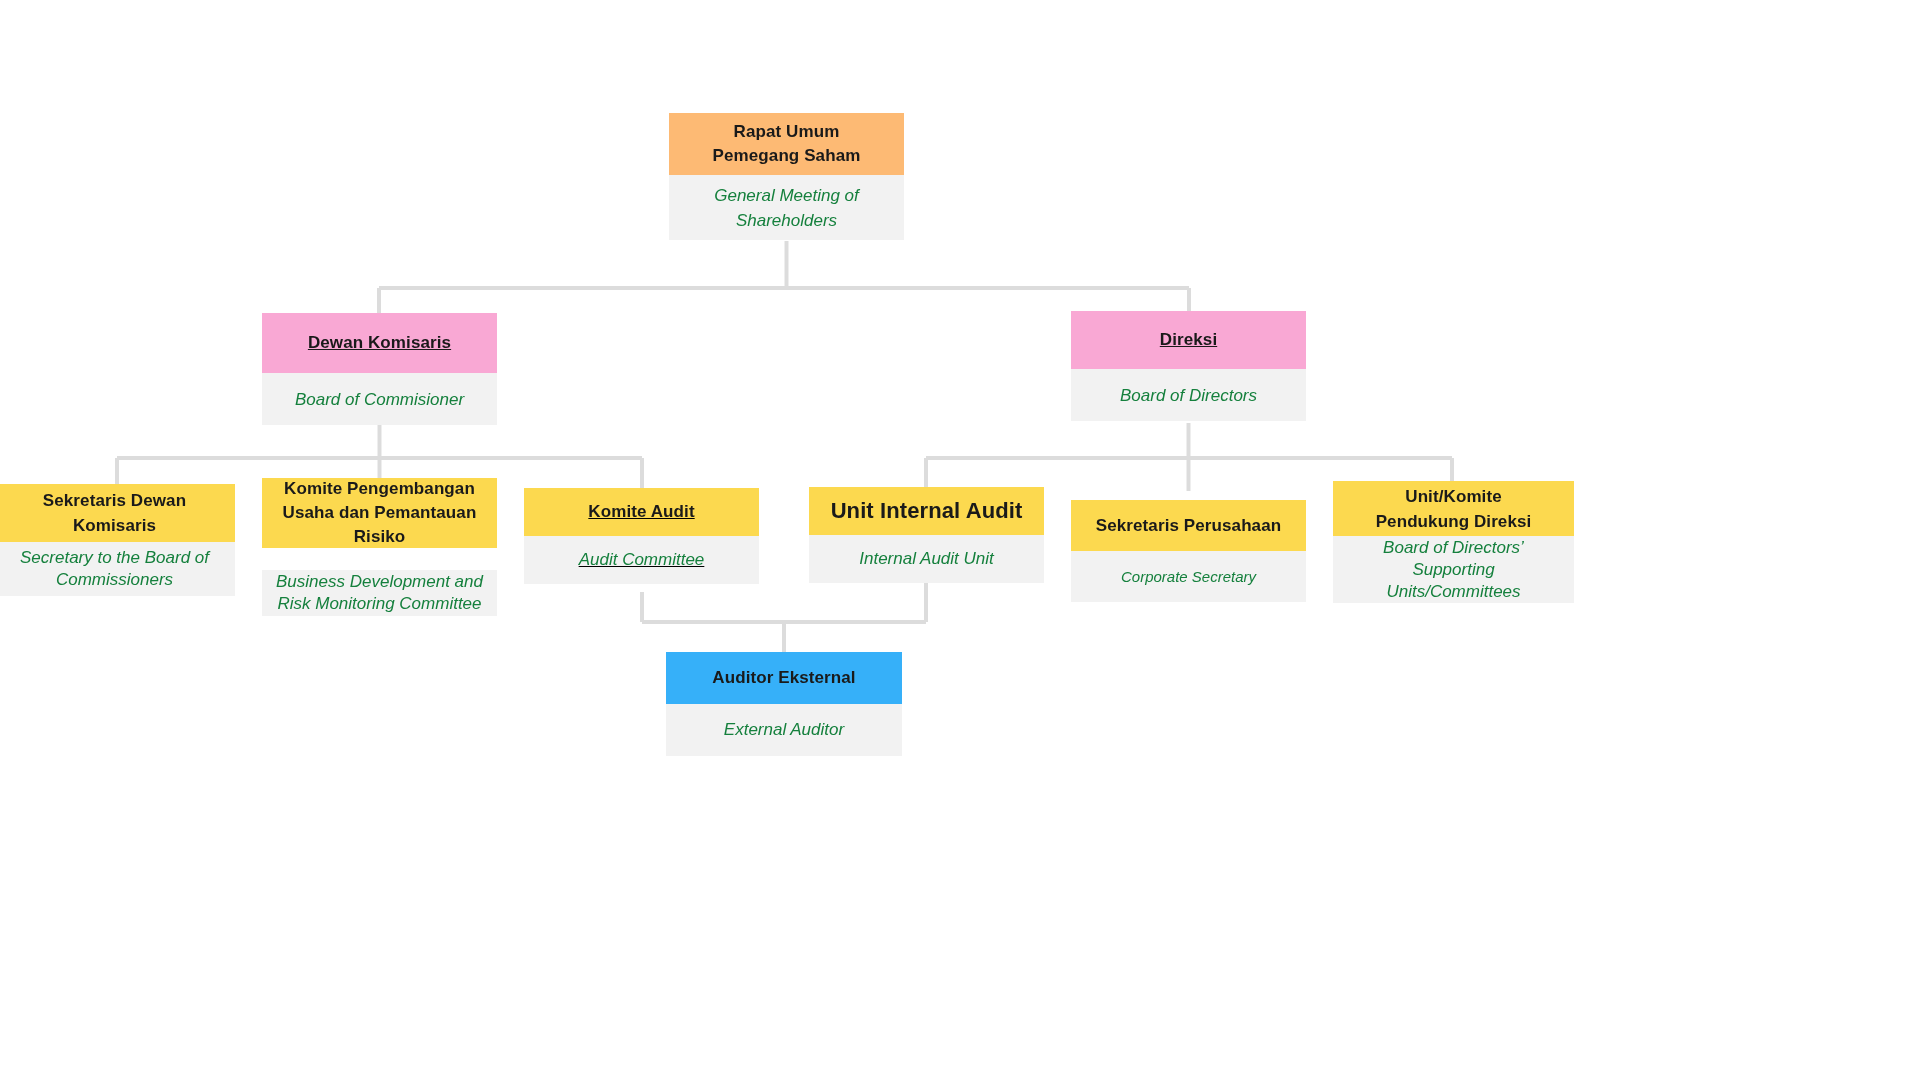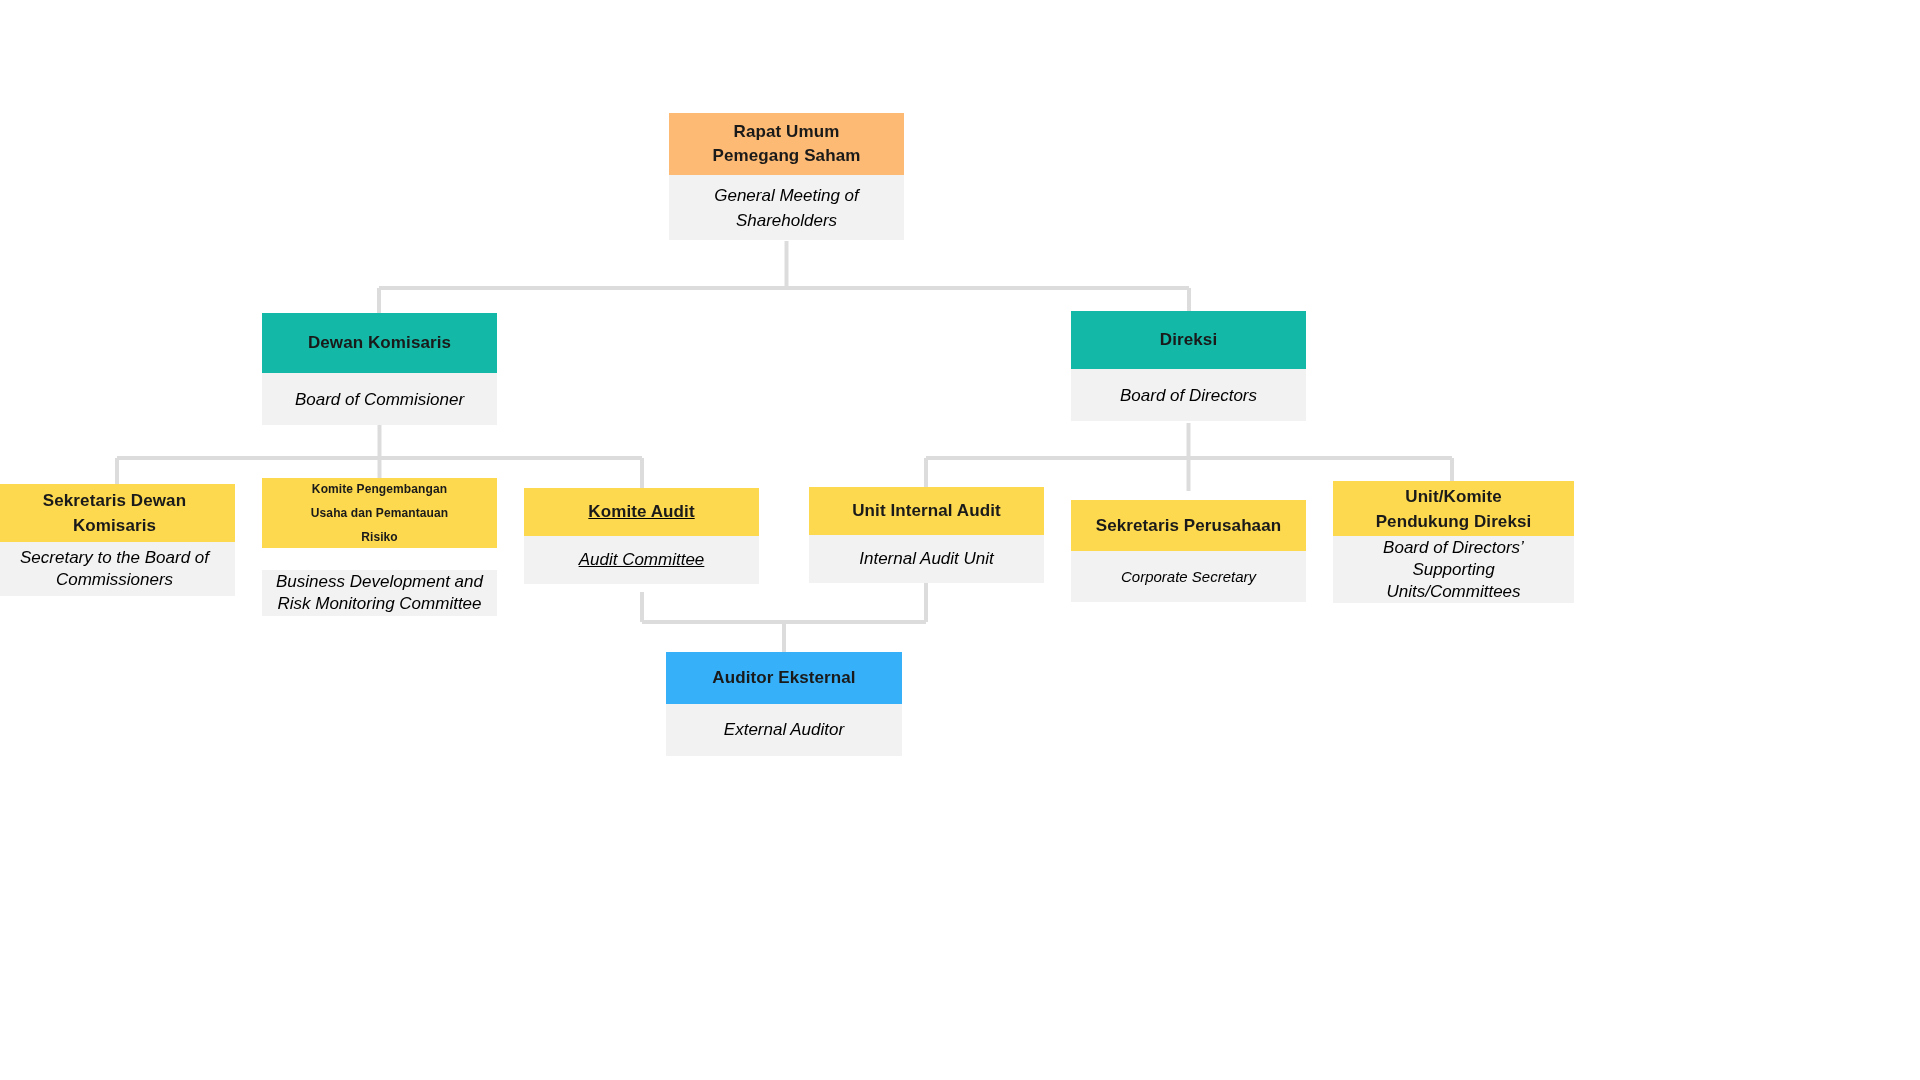--- a/index.html
+++ b/index.html
@@ -52,27 +52,27 @@
   }
   .node-sub {
     box-sizing: border-box;
     width: 100%;
     background: #f2f2f2;
     display: flex;
     align-items: center;
     justify-content: center;
     text-align: center;
     font-style: italic;
-    color: #000000;
+    color: #15803d;
     padding: 8px 8px;
   }
 
   
   .head-teal   { background: #fdba74; }
-  .head-green  { background: #14b8a6; }
+  .head-green  { background: #f9a8d4; text-decoration: underline; }
   .head-yellow { background: #fcd94f; }
   .head-blue   { background: #36b0f9; }
 
   
 
   
   #n-rups { left: 669px; top: 113px; width: 235px; }
   #n-rups .node-head { height: 62px; font-size: 17px; line-height: 24px; }
   #n-rups .node-sub  { height: 65px; font-size: 17px; line-height: 25px; }
 
@@ -84,30 +84,30 @@
   #n-direksi { left: 1071px; top: 311px; width: 235px; }
   #n-direksi .node-head { height: 58px; font-size: 17px; line-height: 24px; }
   #n-direksi .node-sub  { height: 52px; font-size: 17px; line-height: 25px; }
 
   
   #n-sekdekom { left: -6px; top: 484px; width: 241px; }
   #n-sekdekom .node-head { height: 58px; font-size: 17px; line-height: 25px; }
   #n-sekdekom .node-sub  { height: 54px; font-size: 17px; line-height: 22px; }
 
   #n-kpupr { left: 262px; top: 478px; width: 235px; }
-  #n-kpupr .node-head { height: 70px; font-size: 12px; line-height: 24px; }
+  #n-kpupr .node-head { height: 70px; font-size: 17px; line-height: 24px; }
   #n-kpupr .node-sub  { height: 46px; font-size: 17px; line-height: 22px; margin-top: 22px; }
 
   #n-komiteaudit { left: 524px; top: 488px; width: 235px; text-decoration: underline; }
   #n-komiteaudit .node-head { height: 48px; font-size: 17px; line-height: 24px; }
   #n-komiteaudit .node-sub  { height: 48px; font-size: 17px; line-height: 22px; }
 
   
   #n-unitaudit { left: 809px; top: 487px; width: 235px; }
-  #n-unitaudit .node-head { height: 48px; font-size: 17px; line-height: 24px; }
+  #n-unitaudit .node-head { height: 48px; font-size: 22px; line-height: 24px; }
   #n-unitaudit .node-sub  { height: 48px; font-size: 17px; line-height: 22px; text-align: center; }
 
   #n-seker { left: 1071px; top: 491px; width: 235px; }
   #n-seker .node-head { height: 51px; font-size: 17px; line-height: 24px; margin-top: 9px; }
   #n-seker .node-sub  { height: 51px; font-size: 15px; line-height: 22px; }
 
   #n-unitkomite { left: 1333px; top: 481px; width: 241px; }
   #n-unitkomite .node-head { height: 55px; font-size: 17px; line-height: 25px; }
   #n-unitkomite .node-sub  { height: 67px; font-size: 17px; line-height: 22px; }
 

